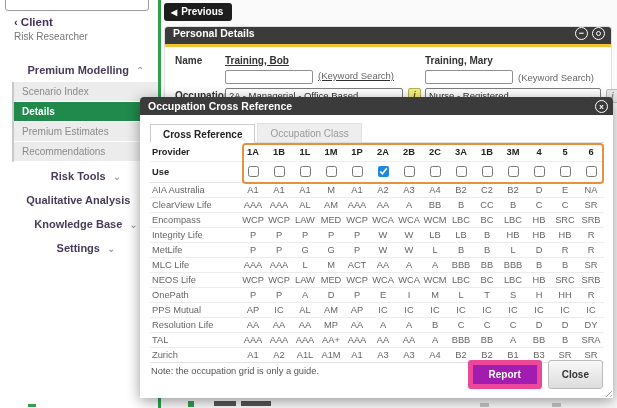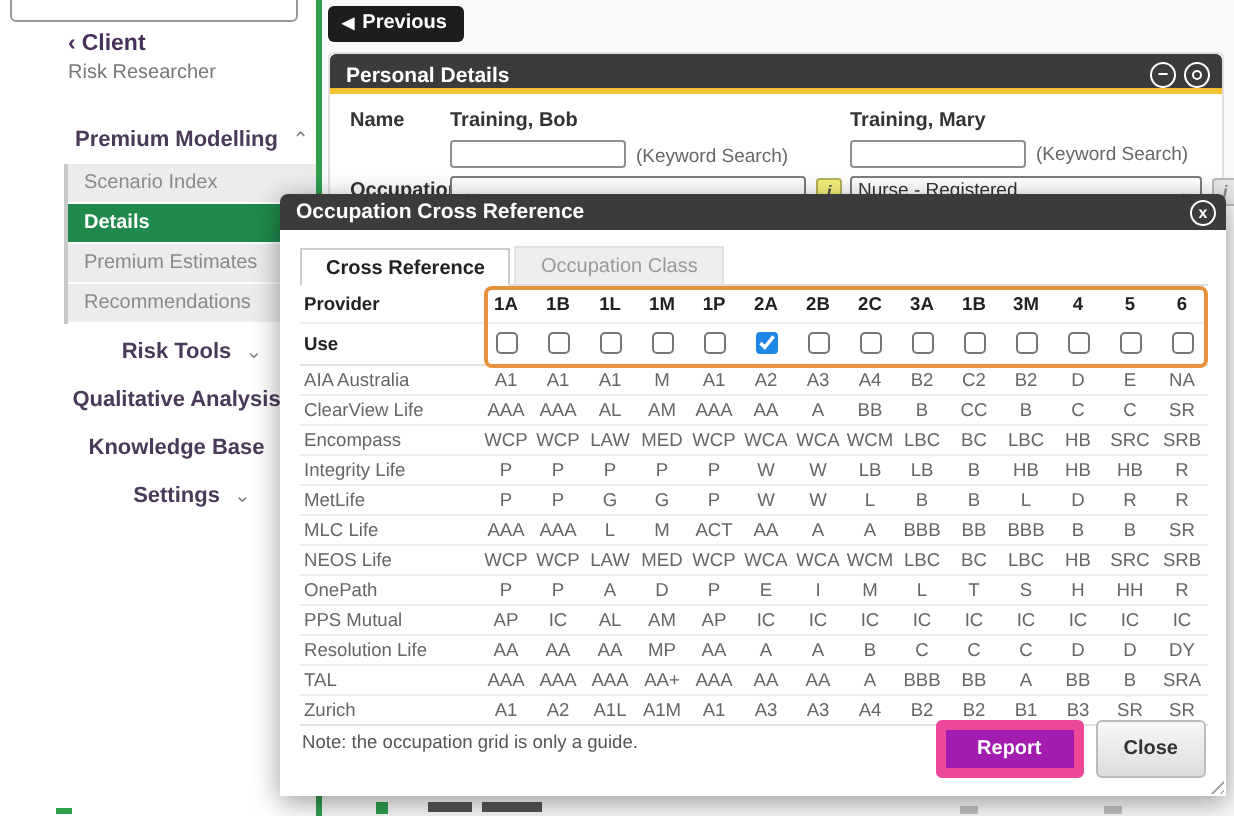--- a/index.html
+++ b/index.html
@@ -1,45 +1,45 @@
 <!DOCTYPE html>
 <html><head>
 <meta charset="utf-8">
 <style>
   * { margin:0; padding:0; box-sizing:border-box; }
   html,body { width:617px; height:408px; overflow:hidden; }
   body { font-family:"Liberation Sans", sans-serif; background:#fff; position:relative; font-size:10px; color:#333; }
 
   
-  .sidebar { position:absolute; left:0; top:0; width:158px; height:344px; background:#fff; z-index:1;padding-left:20px; }
+  .sidebar { position:absolute; left:0; top:0; width:158px; height:344px; background:#fff; z-index:1; }
   .side-search { position:absolute; left:5px; top:-6px; width:144px; height:17px; border:1px solid #9a9a9a; border-radius:3px; background:#fff; font-size:10px; padding:0 4px; }
   .client-block { margin:16px 0 0 14px; }
   .client-back { color:#46305c; font-weight:bold; font-size:11.5px; cursor:pointer; }
   .client-back .chev { margin-right:3px; font-weight:bold; }
   .client-sub { color:#777; font-size:10px; margin-top:3px; }
   .nav { margin-top:16px; }
   .nav-section { color:#483a58; font-weight:bold; font-size:11px; padding:6px 0 6px 14px; cursor:pointer;text-align:center; }
   .nav-section .caret { color:#888; font-weight:normal; font-size:10px; margin-left:4px; }
   .subnav { margin:0 0 2px 12px; border-left:2px solid #c9c9c9; }
   .subnav-item { background:#ececec; color:#8a8a8a; font-size:10px; padding:4px 0 4px 8px; border-bottom:1px solid #fff; cursor:pointer; }
   .subnav-item.active { background:#1f8a4c; color:#fff; font-weight:bold; }
 
   
   .main { position:absolute; left:158px; top:0; width:459px; height:408px; background:#fafafa; border-left:3px solid #2f9e4d; z-index:1; padding:3px 5px 0 3px; }
   .prev-btn { display:inline-block; background:#1d1d1d; color:#fff; font-size:10px; font-weight:bold; padding:3px 9px 4px 7px; border-radius:3px; border:none; margin-bottom:5px; cursor:pointer; }
   .prev-btn .arr { font-size:8px; margin-right:4px; }
   .panel { background:#fff; border:1px solid #e0e0e0; border-radius:3px 3px 0 0; }
-  .panel-header { background:#3b3b3b; color:#fff; font-weight:bold; font-size:10.5px; height:20px; display:flex; align-items:flex-end; padding:0 6px 0 8px; border-radius:3px 3px 0 0; border-bottom:3px solid #f2c233; }
+  .panel-header { background:#3b3b3b; color:#fff; font-weight:bold; font-size:10.5px; height:20px; display:flex; align-items:flex-start; padding:0 6px 0 8px; border-radius:3px 3px 0 0; border-bottom:3px solid #f2c233; }
   .panel-header .spacer { flex:1; }
   .circle-btn { width:13px; height:13px; border:1.4px solid #fff; border-radius:50%; display:flex; align-items:center; justify-content:center; color:#fff; font-size:9px; line-height:1; margin-left:4px; cursor:pointer; background:#3b3b3b; }
   .ring-inner { width:5px; height:5px; border:1.6px solid #fff; border-radius:50%; }
   .form { padding:8px 6px 10px 10px; }
   .form-row { display:flex; align-items:center; margin-bottom:4px; }
   .f-label { width:50px; font-weight:bold; color:#333; font-size:10px; flex:none; }
-  .f-col1 { width:200px; flex:none; display:flex; align-items:flex-end; }
+  .f-col1 { width:200px; flex:none; display:flex; align-items:flex-start;text-decoration:underline; }
   .f-col2 { flex:1; display:flex; align-items:center; }
   .name-val { font-weight:bold; font-size:10px; }
   .kw-input { width:88px; height:14px; border:1px solid #8f8f8f; border-radius:2px; background:#fff; font-size:9px; padding:0 3px; }
   .kw-hint { color:#666; font-size:9.5px; margin-left:5px; }
   .sel { height:15px; border:1px solid #7d7d7d; border-radius:2px; background:#fff; display:flex; align-items:center; font-size:9.5px; padding:0 3px; cursor:pointer; }
   .sel .sel-text { flex:1; white-space:nowrap; overflow:hidden; }
   .sel .sel-caret { color:#444; font-size:9px; margin-left:3px; }
   .sel1 { width:178px; }
   .sel2 { width:176px; }
   .info-btn { width:13px; height:14px; border:1px solid #b5b25a; border-radius:2px; background:#f5f17a; color:#555; font-size:9px; text-align:center; line-height:13px; margin-left:5px; cursor:pointer; font-style:italic; font-weight:bold; }
@@ -150,20 +150,21 @@
         </div>
         <div class="f-col2">
           <input class="kw-input" type="text" style="">
           <span class="kw-hint">(Keyword Search)</span>
         </div>
       </div>
       <div class="form-row">
         <div class="f-label">Occupation</div>
         <div class="f-col1">
           <div class="sel sel1">
+            <span class="sel-text">2A - Managerial - Office Based</span>
             <span class="sel-caret">⌄</span>
           </div>
           <span class="info-btn">i</span>
         </div>
         <div class="f-col2">
           <div class="sel sel2">
             <span class="sel-text">Nurse - Registered</span>
             <span class="sel-caret">⌄</span>
           </div>
           <span class="info-btn gray">i</span>

